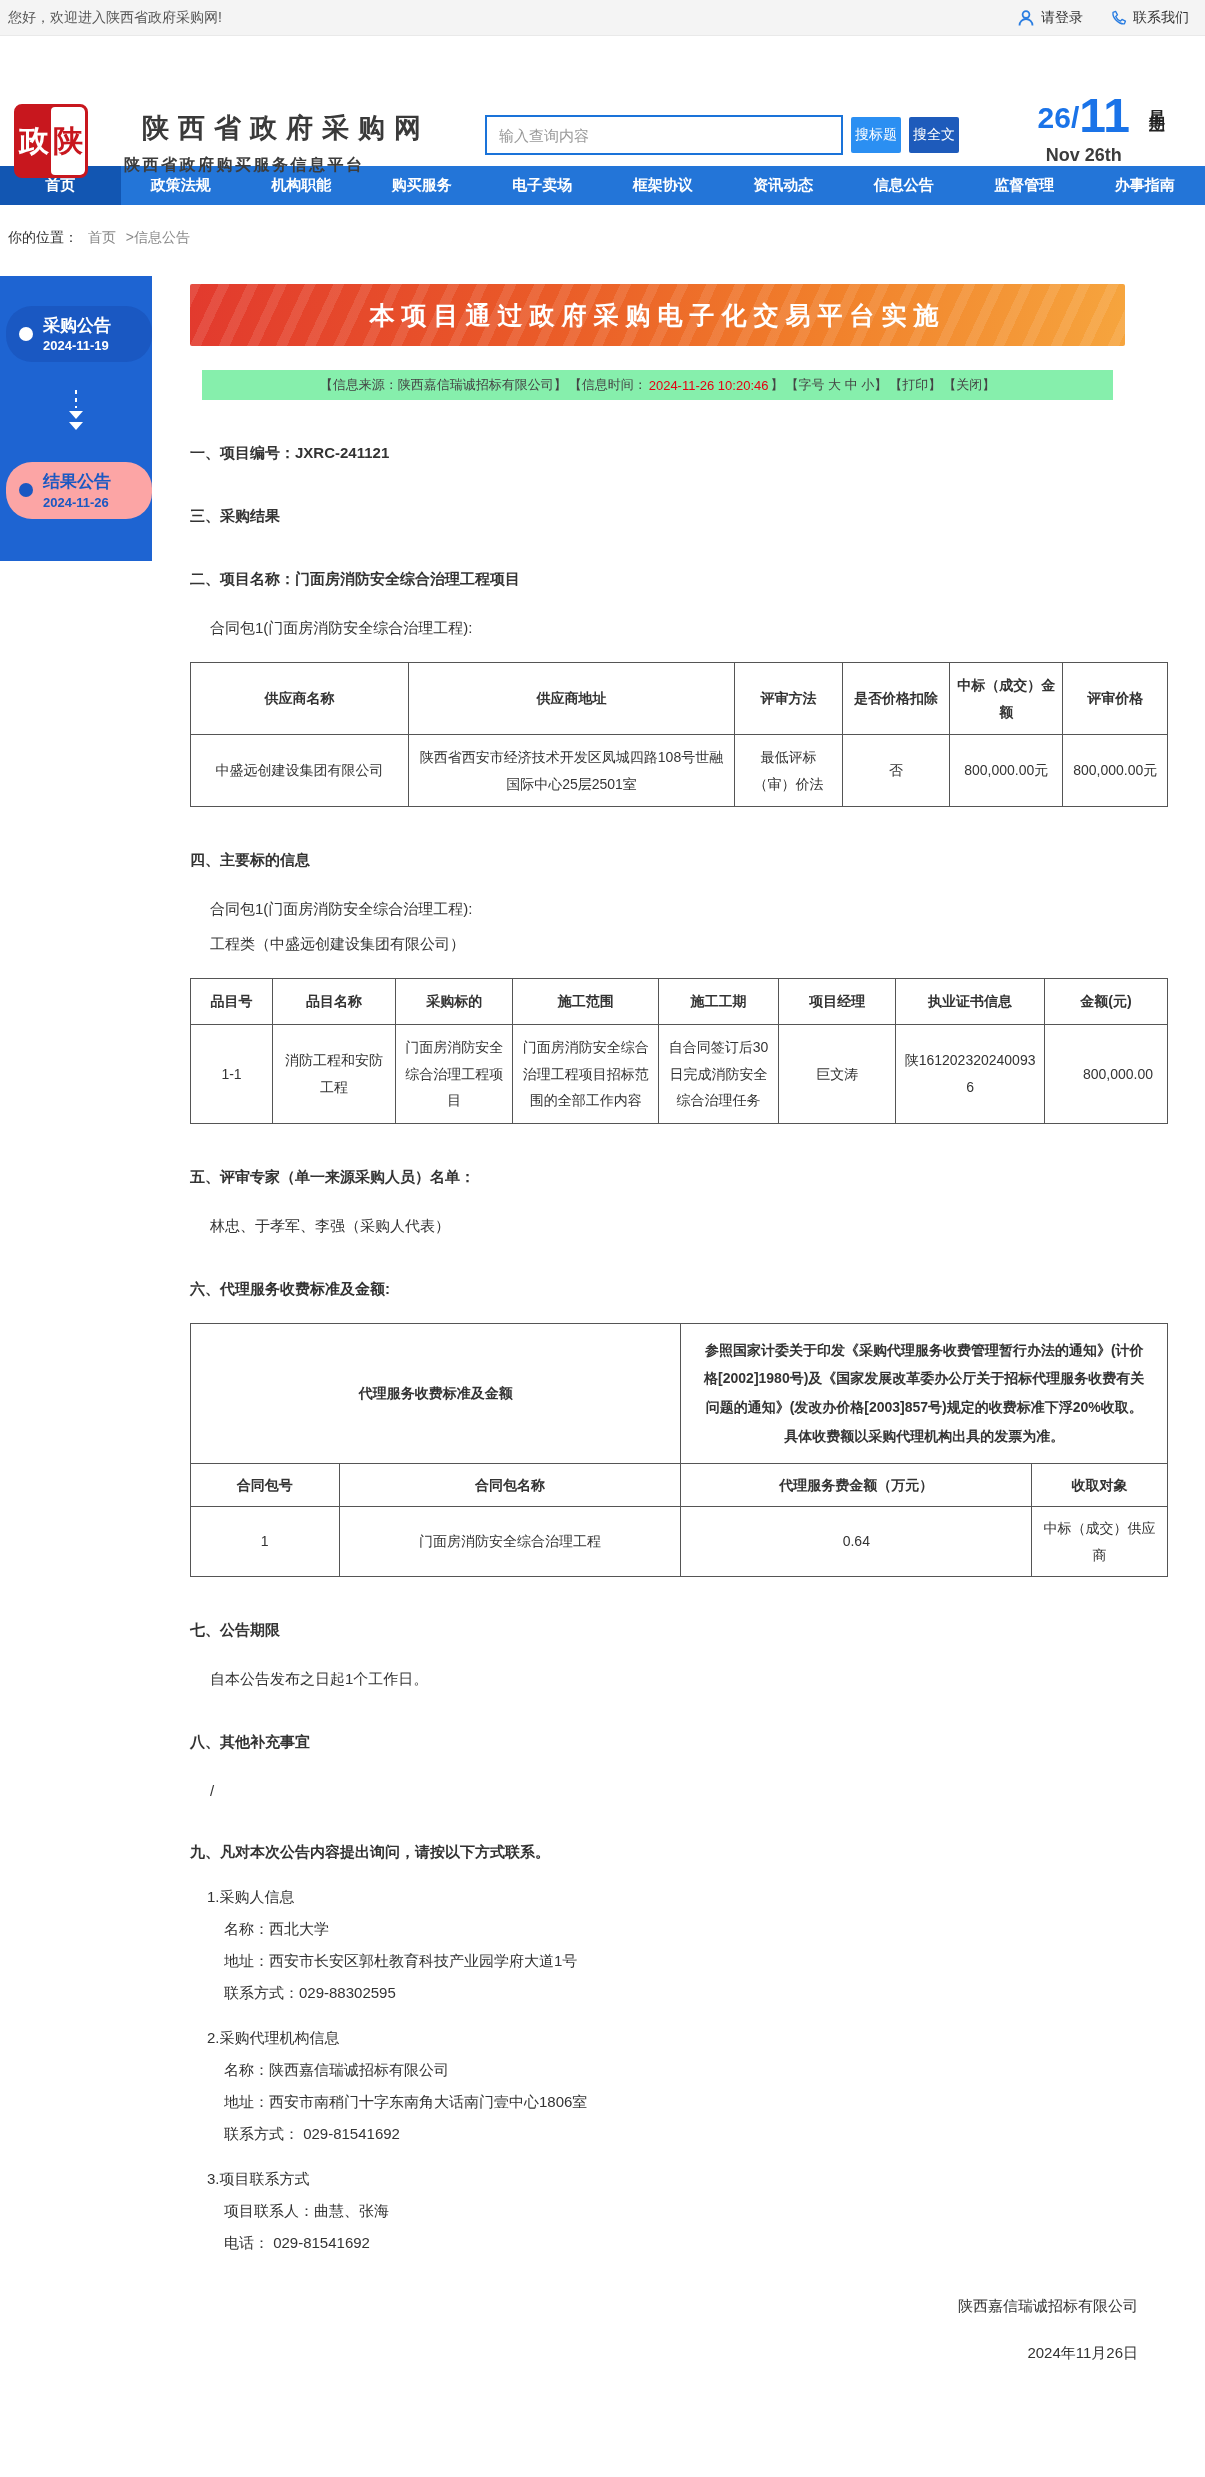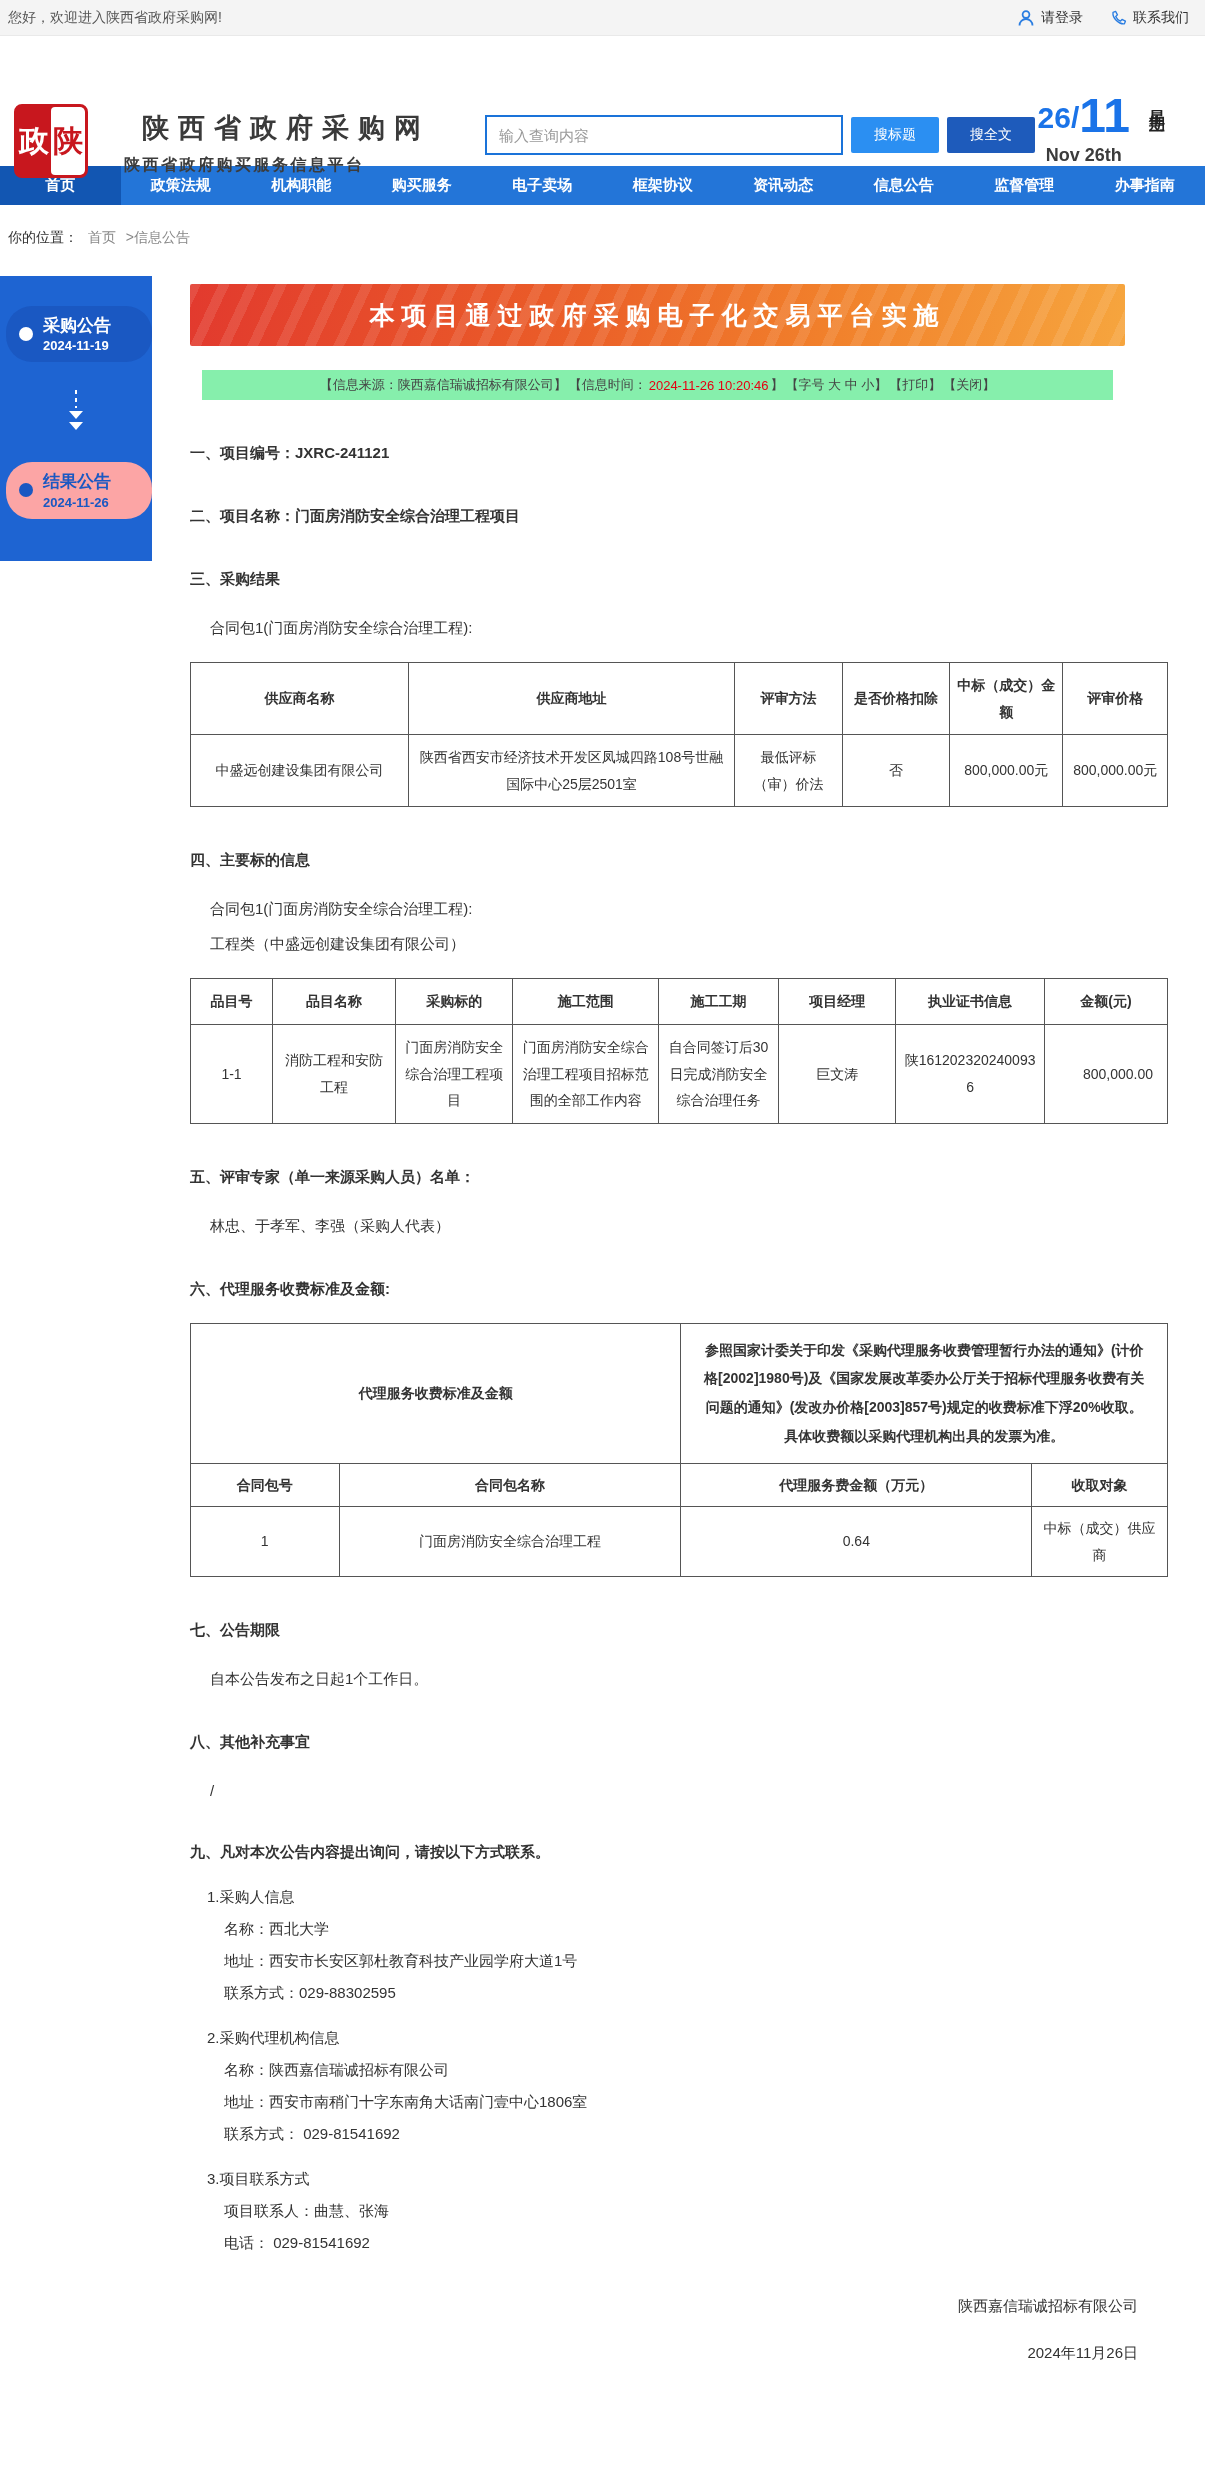--- a/index.html
+++ b/index.html
@@ -24,21 +24,21 @@
     font-weight:bold; font-size:30px; display:flex; align-items:center; justify-content:center; }
   .logo .r { width:50%; background:#fff; color:#c8171e; font-family:"Liberation Serif","DejaVu Serif",serif;
     font-weight:bold; font-size:30px; display:flex; align-items:center; justify-content:center; border-radius:4px; }
   .sitename { position:absolute; left:104px; top:74px; }
   .sitename .main { font-size:27px; font-weight:bold; color:#3a3a3a; letter-spacing:9px; }
   .sitename .sub { margin-top:9px; font-size:16px; font-weight:bold; color:#3c3c3c; letter-spacing:2.5px; }
   .searchbox { position:absolute; left:485px; top:79px; display:flex; align-items:center;border-radius:14px; }
   .searchbox input { width:358px; height:40px; border:2px solid #1a73d9; padding:0 12px;
     font-size:15px; color:#333; outline:none; font-family:inherit; }
   .searchbox input::placeholder { color:#999; }
-  .btn-search { height:36px; margin-left:8px; padding:0 23px; border:none; color:#fff;
+  .btn-search { height:36px; margin-left:8px; padding:0 4px; border:none; color:#fff;
     font-size:14px; cursor:pointer; font-family:inherit; border-radius:2px; }
   .btn-title { background:#2b8ff2; }
   .btn-full  { background:#1e5bbb; }
   .datebox { position:absolute; right:38px; top:58px; display:flex; align-items:flex-start; }
   .datebox .nums { text-align:center; }
   .datebox .top { display:flex; align-items:flex-end; }
   .datebox .day { color:#1a73e8; font-weight:bold; font-size:30px; line-height:1; padding-bottom:4px; }
   .datebox .month { color:#1a73e8; font-weight:bold; font-size:48px; line-height:0.9; }
   .datebox .en { margin-top:8px; color:#3c3c3c; font-weight:bold; font-size:18px; }
   .datebox .week { writing-mode:vertical-rl; margin-left:16px; font-weight:bold; font-size:16px;
@@ -199,22 +199,22 @@
       <span>【信息来源：陕西嘉信瑞诚招标有限公司】</span>
       <span>【信息时间：</span>
       <span class="red">2024-11-26 10:20:46</span>
       <span> 】</span>
       <span class="act">【字号 大 中 小】</span>
       <span class="act">【打印】</span>
       <span class="act">【关闭】</span>
     </div>
 
     <p class="sec">一、项目编号：JXRC-241121</p>
+    <p class="sec">三、采购结果</p>
     <p class="sec">二、项目名称：门面房消防安全综合治理工程项目</p>
-    <p class="sec">三、采购结果</p>
     <p class="sub">合同包1(门面房消防安全综合治理工程):</p>
 
     <table class="t1">
       <colgroup>
         <col style="width:22.3%">
           <col style="width:33.4%">
           <col style="width:11%">
         <col style="width:11%">
           <col style="width:11.6%">
           <col style="width:10.7%">

